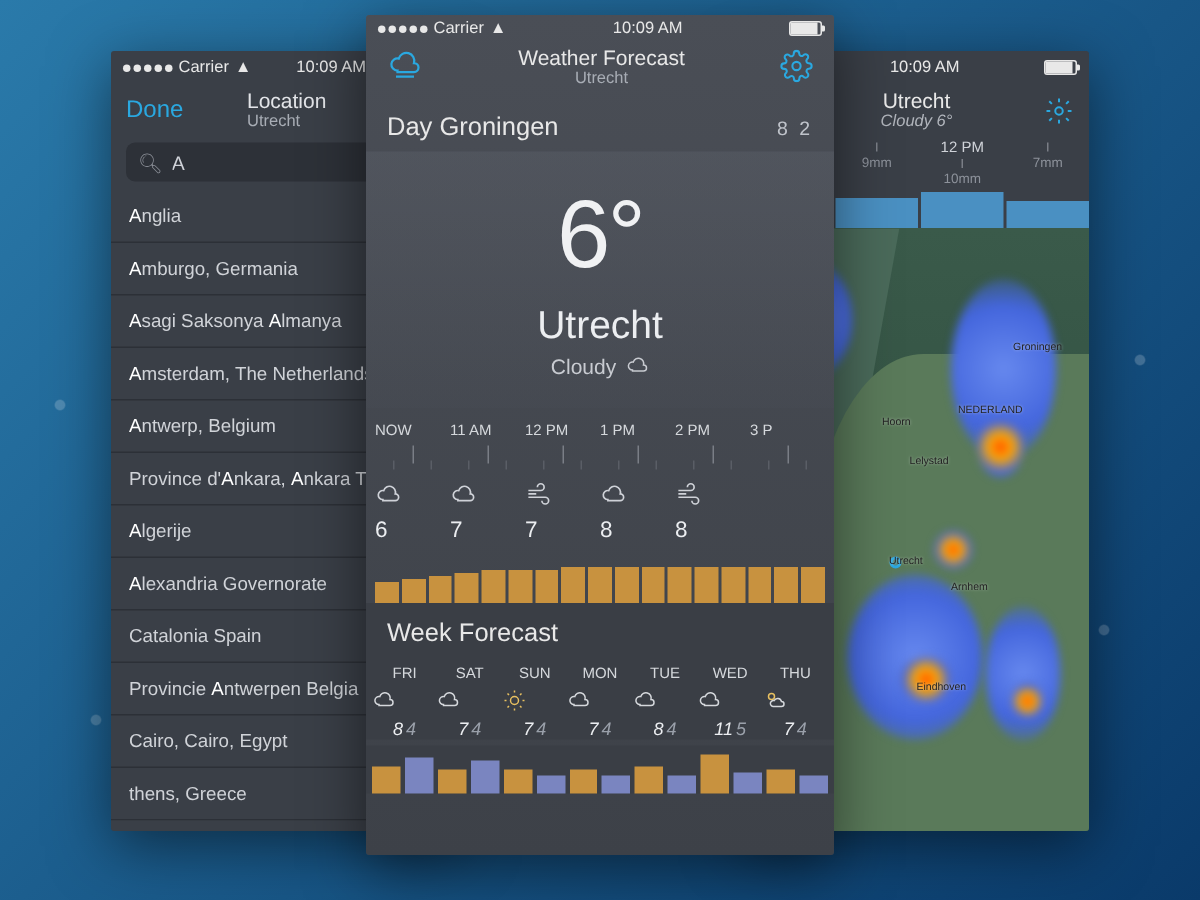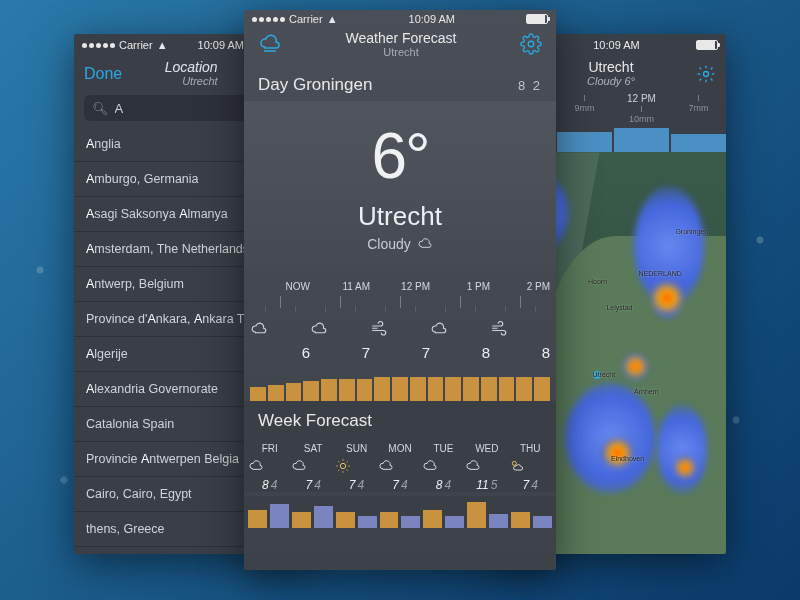--- a/index.html
+++ b/index.html
@@ -20,21 +20,21 @@
   .dots { display: flex; gap: 2px; }
   .dots span { width: 5px; height: 5px; border-radius: 50%; background: #e8e8e8; }
   .batt { width: 22px; height: 10px; border: 1px solid #e8e8e8; border-radius: 2px; position: relative; }
   .batt::after { content: ""; position: absolute; right: -3px; top: 2px; width: 2px; height: 4px; background: #e8e8e8; border-radius: 0 1px 1px 0; }
   .batt .fill { background: #e8e8e8; height: 100%; width: 90%; }
 
   
   .phone-left { left: 74px; top: 34px; width: 230px; height: 520px; }
   .nav { display: flex; align-items: center; justify-content: space-between; padding: 4px 10px 8px; }
   .nav .done { color: #2aa8e0; font-size: 16px; }
-  .nav .center { text-align: right; line-height: 1.1; font-style: italic; }
+  .nav .center { text-align: left; line-height: 1.1; }
   .nav .center .t1 { font-size: 14px; color: #e2e4e8; }
   .nav .center .t2 { font-size: 11px; color: #a8adb5; }
   .search { margin: 0 10px 6px; background: #2d3138; border-radius: 6px; height: 26px; display: flex; align-items: center; padding: 0 8px; gap: 6px; }
   .search input { background: transparent; border: none; outline: none; color: #cfd2d8; font-size: 13px; width: 100%; }
   .search .mag { color: #8a8e96; font-size: 13px; }
   .list { overflow: hidden; }
   .list .row { padding: 10px 12px; font-size: 12.5px; color: #d0d3d8; border-bottom: 1px solid #2c3037; }
   .list .row b { color: #fff; font-weight: 500; }
 
   
@@ -67,21 +67,21 @@
   .chead .center .t1 { font-size: 14px; color: #e8e8e8; font-weight: 300; }
   .chead .center .t2 { font-size: 11px; color: #a8adb5; }
   .chead .gear { color: #2aa8e0; }
   .section-title { display: flex; justify-content: space-between; align-items: baseline; padding: 10px 14px 6px; color: #e8e8e8; font-size: 17px; font-weight: 300; }
   .section-title .tiny { font-size: 13px; color: #bfc3ca; letter-spacing: 2px; }
   .hero { text-align: center; padding: 18px 0 18px; background: linear-gradient(180deg, rgba(100,105,115,0.3) 0%, rgba(80,85,95,0.1) 100%); }
   .hero .temp { font-size: 64px; font-weight: 100; color: #f0f1f3; letter-spacing: -2px; }
   .hero .city { font-size: 26px; font-weight: 300; color: #eceef1; margin-top: 8px; }
   .hero .cond { font-size: 14px; color: #c8cbd1; margin-top: 4px; display: inline-flex; align-items: center; gap: 6px; }
   .hourly { display: flex; padding: 10px 6px 0; }
-  .hourly .hr { flex: 1; text-align: right; font-size: 10px; color: #d5d8dc; position: relative; }
+  .hourly .hr { flex: 1; text-align: left; font-size: 10px; color: #d5d8dc; position: relative; }
   .hourly .hr .lbl { font-size: 10px; }
   .hourly .tick { height: 12px; border-left: 1px solid #7a7e86; margin: 4px auto 4px; width: 0; }
   .hourly .subticks { display:flex; justify-content:space-around; height:8px; margin-top:-6px; }
   .hourly .subticks span { width:0; border-left:1px solid #5a5e66; height:6px; }
   .hourly .ic { margin: 6px 0; color: #cfd2d8; }
   .hourly .tval { font-size: 15px; color: #eceef1; font-weight: 300; margin-top: 6px; }
   .hourbars { display: flex; align-items: flex-end; height: 36px; padding: 0 6px; gap: 2px; margin-top: 4px; }
   .hourbars .hb { flex: 1; background: #c8923f; }
   .week-head { padding: 10px 14px 6px; color: #e8e8e8; font-size: 17px; font-weight: 300; background: #3a3e45; }
   .week { display: flex; padding: 6px 4px 0; background: #3a3e45; }
@@ -343,20 +343,30 @@
           <span></span>
           <span></span>
         </div>
         <div class="ic">
           <svg width="18" height="18" viewBox="0 0 24 24" fill="none" stroke="currentColor" stroke-width="1.5">
             <path d="M3 8h11a3 3 0 1 0-3-3M3 14h15a3 3 0 1 1-3 3M3 11h7"></path>
           </svg>
         </div>
         <div class="tval">8</div>
       </div>
+      <div class="hr">
+        <div class="lbl">3 P</div>
+        <div class="tick"></div>
+        <div class="subticks">
+          <span></span>
+          <span></span>
+        </div>
+        <div class="ic"></div>
+        <div class="tval"></div>
+      </div>
     </div>
   <div class="hourbars" id="hourbars">
       <div class="hb" style="height: 14px;"></div>
       <div class="hb" style="height: 16px;"></div>
       <div class="hb" style="height: 18px;"></div>
       <div class="hb" style="height: 20px;"></div>
       <div class="hb" style="height: 22px;"></div>
       <div class="hb" style="height: 22px;"></div>
       <div class="hb" style="height: 22px;"></div>
       <div class="hb" style="height: 24px;"></div>

